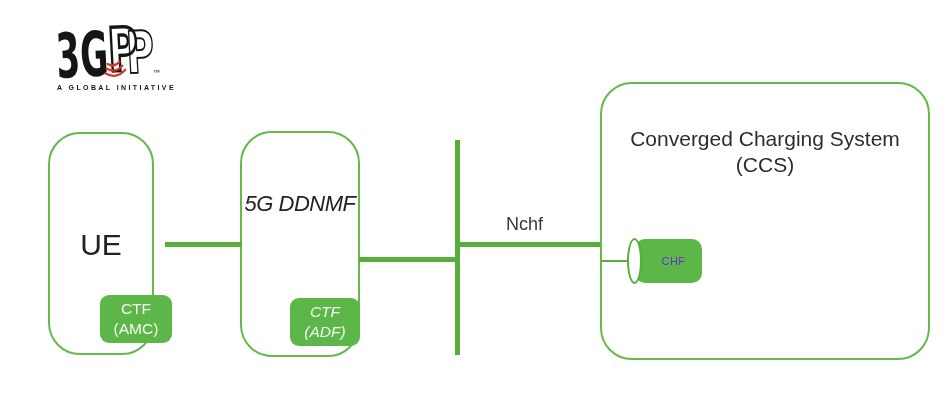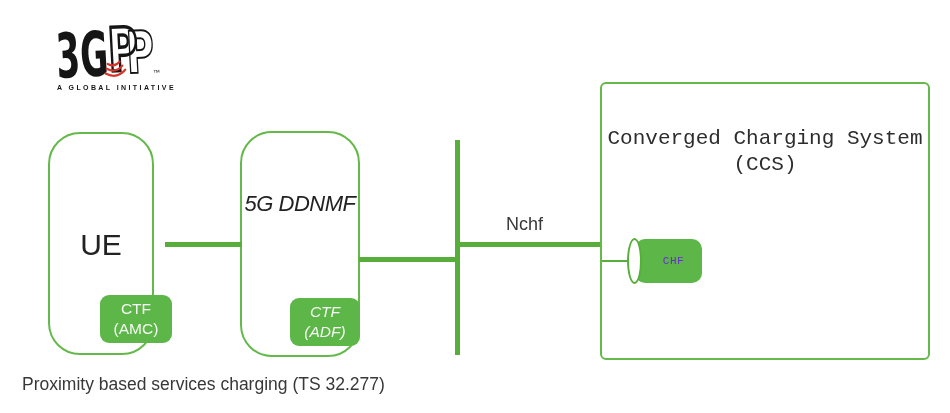--- a/index.html
+++ b/index.html
@@ -21,21 +21,21 @@
   .logo-svg{position:absolute;left:0;top:0;}
   .logo-svg text.brand-bold{font-family:"DejaVu Sans",sans-serif;font-weight:bold;fill:var(--logo-black);}
   .logo-svg text.brand-outline{font-family:"DejaVu Sans",sans-serif;font-weight:bold;fill:none;stroke:var(--logo-black);}
   .logo-svg .wave{fill:none;stroke:var(--logo-red);stroke-width:2.2;stroke-linecap:round;}
   .logo-tagline{position:absolute;left:2px;top:72px;font-size:7px;font-weight:bold;letter-spacing:2.4px;color:var(--logo-black);white-space:nowrap;}
 
   
   .node-box{position:absolute;background:#fff;border:2px solid var(--green-border);}
   .ue-box{left:48px;top:132px;width:106px;height:223px;border-radius:32px;}
   .ddnmf-box{left:240px;top:131px;width:120px;height:226px;border-radius:32px;font-style:italic;}
-  .ccs-box{left:600px;top:82px;width:330px;height:278px;border-radius:6px;font-family:Liberation Mono, monospace;}
+  .ccs-box{left:600px;top:82px;width:330px;height:278px;border-radius:32px;}
 
   .node-label{position:absolute;left:0;width:100%;text-align:center;color:#222;}
   .ue-label{top:94px;font-size:30px;}
   .ddnmf-label{top:58px;font-size:22px;letter-spacing:-0.5px;}
   .ccs-title{top:42px;font-size:21px;line-height:26px;color:#2d2d2d;}
 
   .ctf-badge{position:absolute;background:var(--green-badge);border-radius:9px;color:#f6faf4;
     display:flex;flex-direction:column;align-items:center;justify-content:center;
     font-size:15.5px;line-height:20px;}
   .ue-ctf{left:50px;top:161px;width:72px;height:48px;}
@@ -111,15 +111,14 @@
       <div>(CCS)</div>
     </div>
     <div class="ccs-inner-link"></div>
     <div class="chf-node">
       <div class="chf-rect"></div>
       <div class="chf-ellipse"></div>
       <div class="chf-text">CHF</div>
     </div>
   </div>
 
-  <div class="caption">Proximity based services charging (TS 32.277)</div>
 
 </div>
 
 </body></html>

